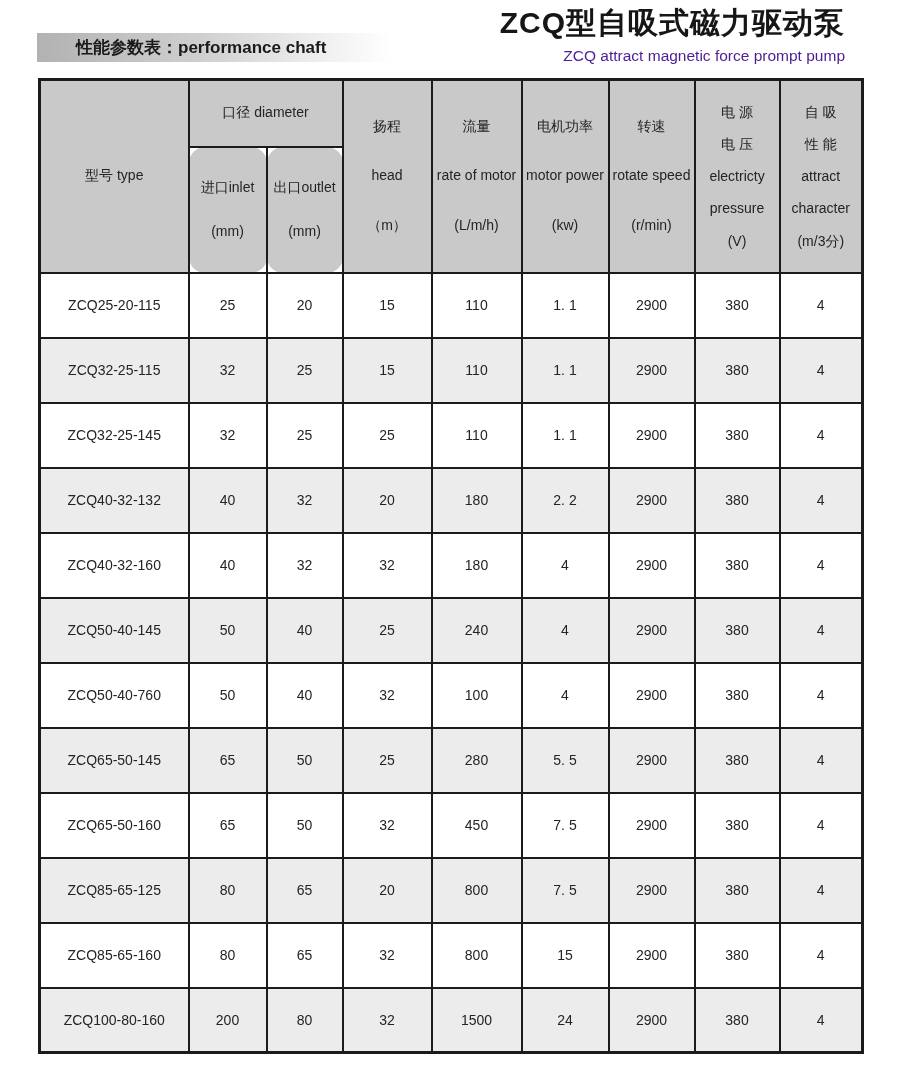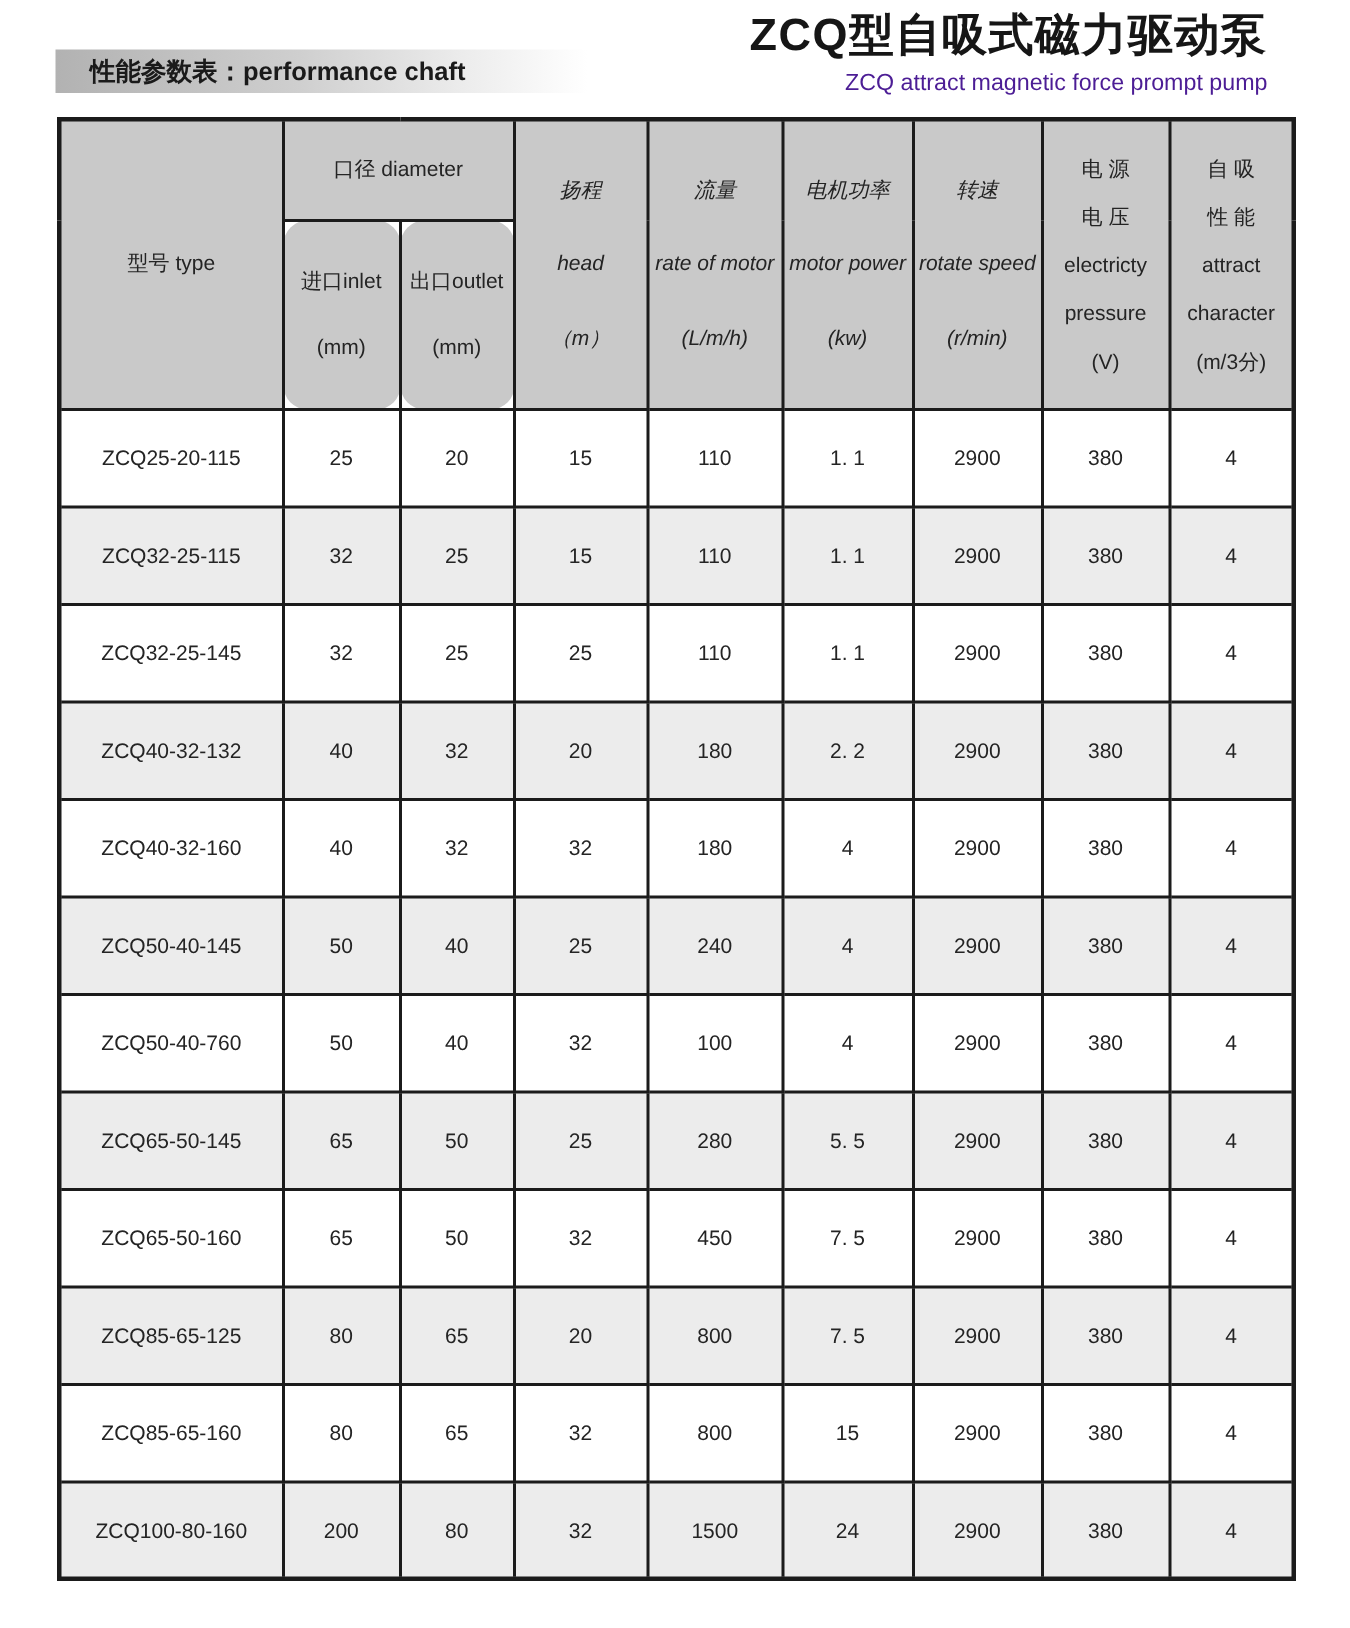--- a/index.html
+++ b/index.html
@@ -6,40 +6,40 @@
   body{
     width:900px;height:1085px;position:relative;background:#ffffff;
     font-family:"Liberation Sans","DejaVu Sans",sans-serif;color:#1e1e1e;
   }
   .title-block{position:absolute;top:3px;right:55px;text-align:right;}
   .title-main{font-size:30px;font-weight:bold;letter-spacing:1px;color:#161616;}
   .title-sub{font-size:15.5px;margin-top:3px;color:#4c1d95;}
   .section-bar{
     position:absolute;left:37px;top:33px;width:362px;height:29px;
     background:linear-gradient(to right,#b2b2b2 0%,#cfcfcf 45%,#ececec 75%,#ffffff 98%);
-    display:flex;align-items:center;padding-left:23px;box-sizing:border-box;
+    display:flex;align-items:center;padding-left:39px;box-sizing:border-box;
     font-size:17px;font-weight:bold;color:#1a1a1a;
   }
   table.spec{
     position:absolute;left:38px;top:78px;width:823px;
     border-collapse:collapse;table-layout:fixed;font-size:14px;
     border:3px solid #1b1b1b;
   }
   .spec th,.spec td{
     border:2px solid #1b1b1b;text-align:center;vertical-align:middle;
     font-weight:normal;padding:0;color:#242424;
   }
   .spec thead th{background:#c9c9c9;white-space:pre-line;}
   .spec thead tr.hr1{height:67px;}
   .spec thead tr.hr2{height:126px;}
   .spec tbody tr{height:65px;}
   .spec tbody td{background:#ffffff;}
   .spec tbody tr:nth-child(even) td{background:#ececec;}
   .lh2{line-height:3.1;border-radius:16px;}
-  .lh3{line-height:3.55;font-style:italic;}
+  .lh3{line-height:3.55;}
   .lh5{line-height:2.3;}
 </style>
 </head>
 <body>
 
 <div class="title-block">
   <div class="title-main">ZCQ型自吸式磁力驱动泵</div>
   <div class="title-sub">ZCQ attract magnetic force prompt pump</div>
 </div>
 

